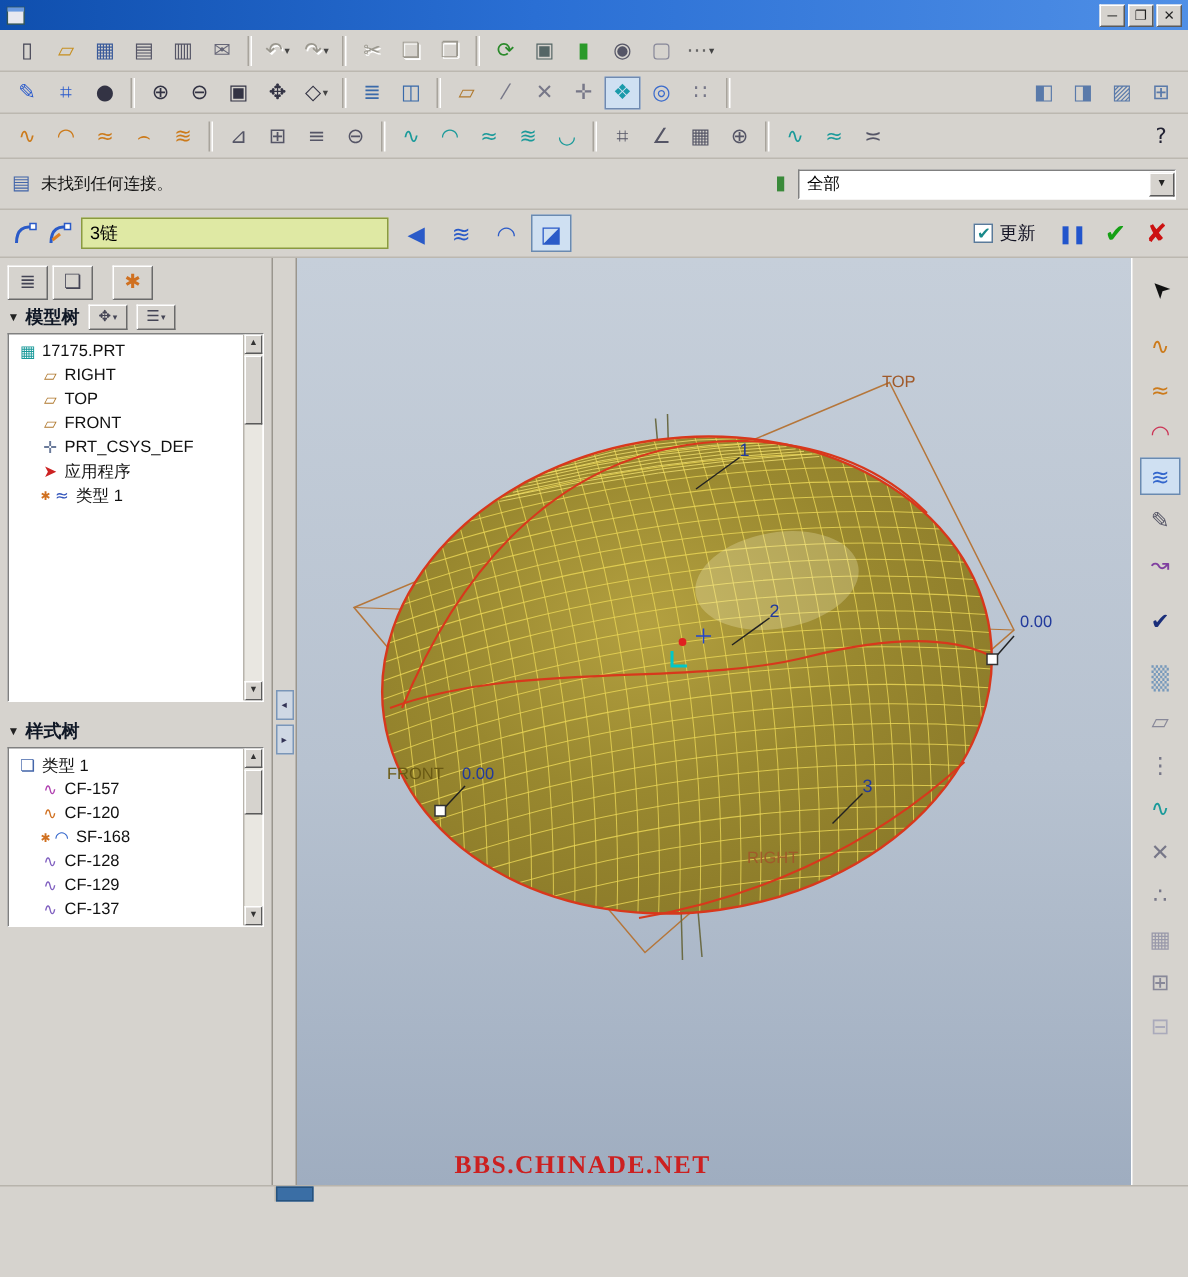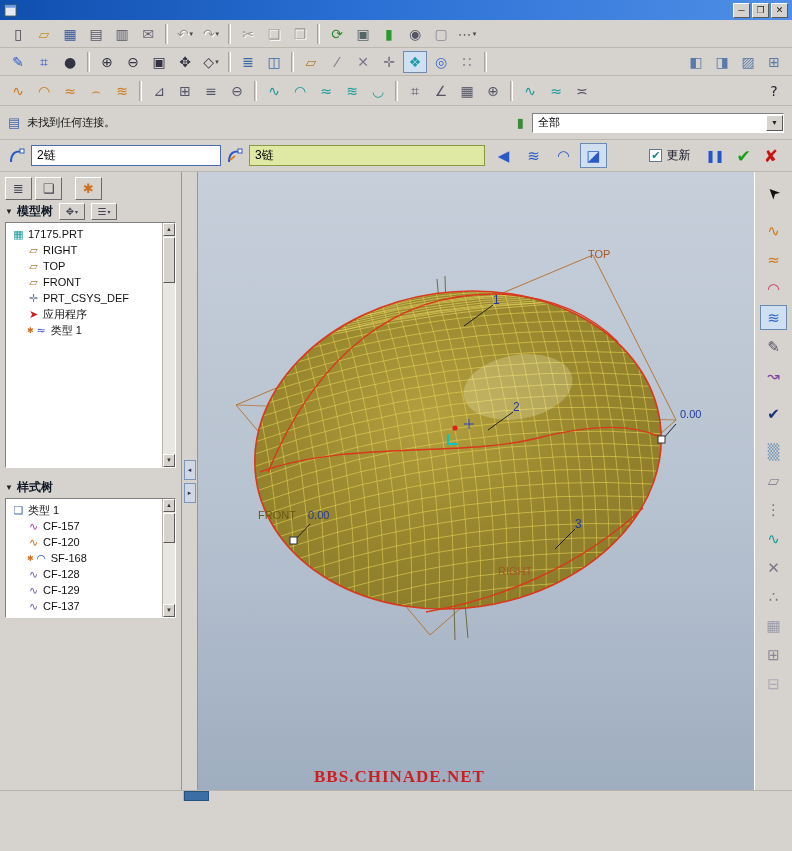--- a/index.html
+++ b/index.html
@@ -45,21 +45,21 @@
     display:flex;align-items:center;font-size:11px;padding-left:5px;}
   .combo-arrow{margin-left:auto;width:17px;height:16px;background:#d6d3ce;border:1px solid;
     border-color:#fff #5a5a5a #5a5a5a #fff;font-size:7px;text-align:center;line-height:14px;color:#222;}
 
   
   .dashbar{height:32px;flex:0 0 auto;display:flex;align-items:center;padding:0 8px;gap:5px;background:#d6d3ce;
     border-bottom:1px solid #bcb8b0;}
   .chain-ico{width:18px;height:18px;flex:0 0 auto;}
   .chain-input{height:21px;border:1px solid #4a6aaa;background:#fff;font-size:12px;padding:0 5px;width:190px;
     font-family:"Liberation Sans","DejaVu Sans",sans-serif;}
-  .chain-input.second{background:#dfe9a4;border-color:#8a9a40;width:236px;}
+  .chain-input.second{background:#dfe9a4;border-color:#8a9a40;width:205px;}
   .dash-btn{width:27px;height:25px;display:inline-flex;align-items:center;justify-content:center;
     border:1px solid transparent;font-family:"DejaVu Sans",sans-serif;font-size:15px;}
   .dash-btn.pressed{border:1px solid #6a8ab0;background:#cfe0f2;}
   .upd{display:flex;align-items:center;gap:4px;margin-left:auto;font-size:12px;color:#112;}
   .checkbox{width:13px;height:13px;background:#fff;border:1px solid #5a7a9a;color:#1a8a8a;font-size:11px;
     line-height:11px;text-align:center;font-family:"DejaVu Sans",sans-serif;}
   .pause{color:#2255cc;font-weight:bold;font-size:12px;letter-spacing:-1px;margin-left:10px;}
   .okbtn{color:#15a015;font-size:17px;font-weight:bold;margin-left:8px;font-family:"DejaVu Sans",sans-serif;}
   .cancelbtn{color:#cc1111;font-size:17px;font-weight:bold;margin:0 6px 0 8px;font-family:"DejaVu Sans",sans-serif;}
 
@@ -101,21 +101,21 @@
   
   .splitter{width:16px;flex:0 0 auto;background:#d6d3ce;border-right:1px solid #9a968e;display:flex;
     flex-direction:column;align-items:center;justify-content:center;gap:3px;}
   .split-btn{width:12px;height:20px;background:#cfd8e4;border:1px solid #7a96b8;font-size:7px;color:#335;
     display:flex;align-items:center;justify-content:center;}
 
   
   .viewport{position:relative;width:556px;flex:0 0 auto;height:618px;
     background:linear-gradient(180deg,#c6cfda 0%,#b7c2d0 55%,#9fadc0 100%);overflow:hidden;}
   .viewport svg{position:absolute;left:0;top:0;}
-  .watermark{position:absolute;left:116px;top:595px;font-family:"Liberation Serif","DejaVu Serif",serif;
+  .watermark{position:absolute;left:105px;top:595px;font-family:"Liberation Serif","DejaVu Serif",serif;
     font-size:17px;font-weight:bold;color:#cc2020;letter-spacing:1px;}
 
   
   .righttoolbar{width:38px;flex:0 0 auto;background:#d6d3ce;border-left:1px solid #fff;display:flex;
     flex-direction:column;align-items:center;padding-top:8px;gap:4px;}
   .rbtn{width:27px;height:25px;display:flex;align-items:center;justify-content:center;font-size:15px;
     border:1px solid transparent;font-family:"DejaVu Sans",sans-serif;flex:0 0 auto;}
   .rbtn.pressed{border:1px solid #6a8ab0;background:#cfe0f2;}
   .rsep{height:5px;flex:0 0 auto;}
   .rotUL{display:inline-block;transform:rotate(-135deg);}
@@ -356,21 +356,20 @@
         <span class="combo-arrow">▼</span>
       </span>
     </span>
   </div>
 
   <div class="dashbar">
     <svg class="chain-ico" viewBox="0 0 18 18">
       <path d="M3 15 C3 6 8 3 15 5" fill="none" stroke="#2a5ac8" stroke-width="2"></path>
       <rect x="12" y="2" width="4" height="4" fill="#fff" stroke="#2a5ac8"></rect>
     </svg>
-    <input class="chain-input" value="2链" style="">
     <svg class="chain-ico" viewBox="0 0 18 18">
       <path d="M3 15 C3 6 8 3 15 5" fill="none" stroke="#2a5ac8" stroke-width="2"></path>
       <path d="M4 13 L9 9" stroke="#e08020" stroke-width="2"></path>
       <rect x="12" y="2" width="4" height="4" fill="#fff" stroke="#2a5ac8"></rect>
     </svg>
     <input class="chain-input second" value="3链" style="">
     <span id="dash-buttons" style="display:flex;align-items:center;gap:3px;">
         <span class="dash-btn" style="color: rgb(42, 90, 200);">◀</span>
         <span class="dash-btn" style="color: rgb(42, 90, 200);">≋</span>
         <span class="dash-btn" style="color: rgb(42, 90, 200);">◠</span>

